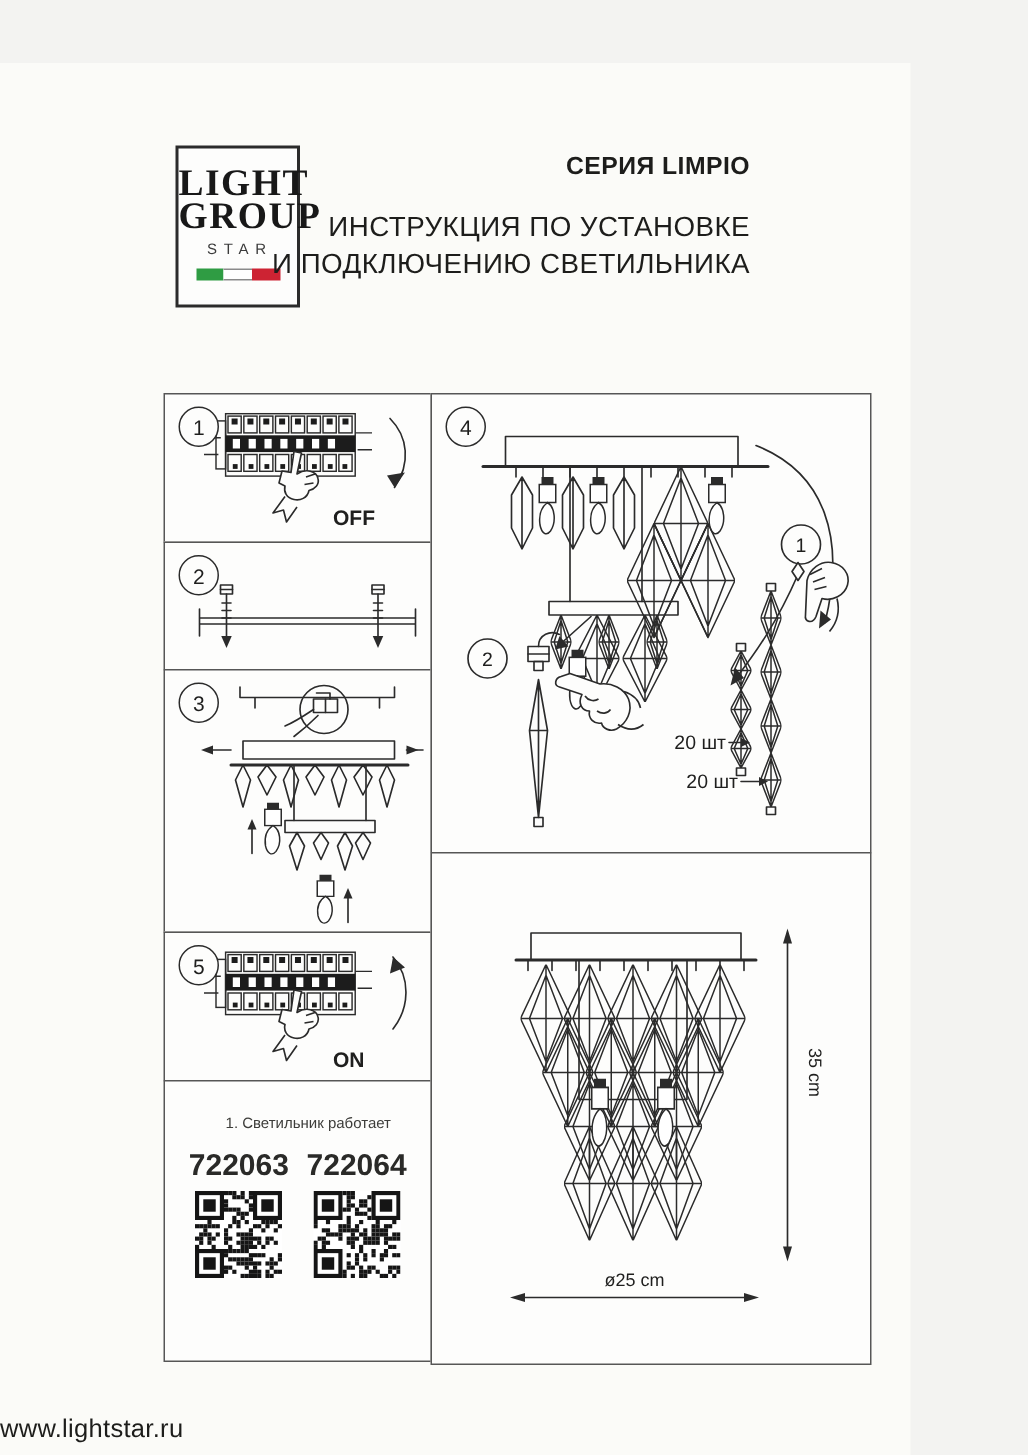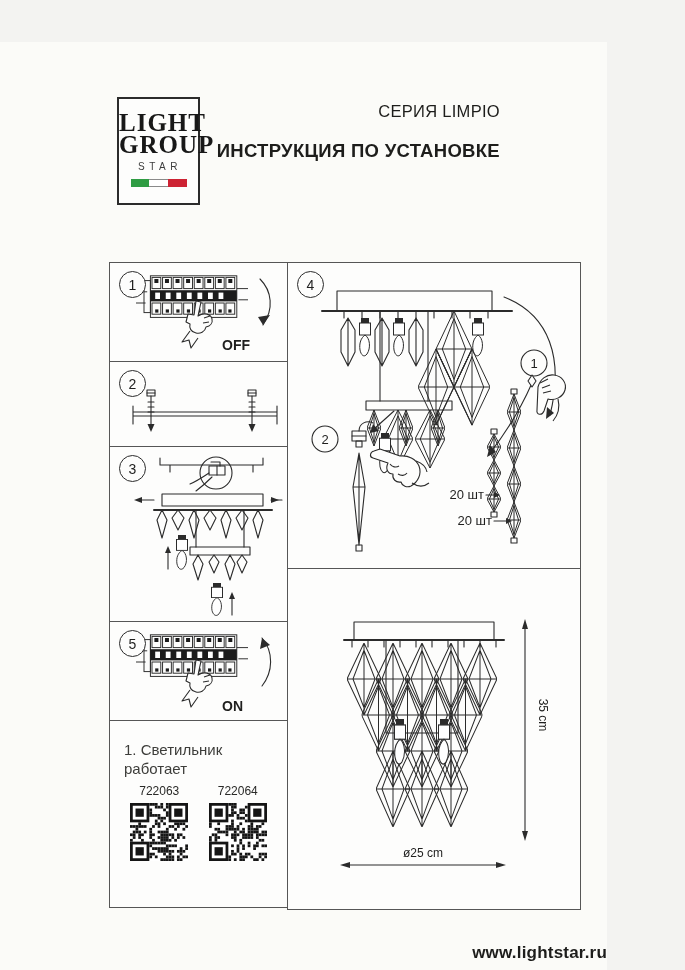--- a/index.html
+++ b/index.html
@@ -11,22 +11,22 @@
   .logo-word{font-family:"Liberation Serif",serif;font-weight:bold;font-size:25px;line-height:22px;letter-spacing:1px;color:#181818;}
   .logo-word.first{margin-top:13px;}
   .logo-group{font-size:10px;letter-spacing:4.5px;color:#3c3c3c;margin-top:5px;margin-left:3px;}
   .flag{width:56px;height:8px;margin:7px auto 0;display:flex;}
   .flag span{flex:1;height:100%;}
   .flag .g{background:#2f9c43;}
   .flag .w{background:#ffffff;border-top:1px solid #8a8a8a;border-bottom:1px solid #8a8a8a;box-sizing:border-box;}
   .flag .r{background:#cd2333;}
 
   .header-right{position:absolute;right:107px;top:56px;text-align:right;}
-  .series-line{font-size:16.5px;font-weight:normal;line-height:26px;color:#1d1d1b;letter-spacing:.3px;}
-  .doc-title{margin-top:14px;font-size:18.5px;font-weight:bold;line-height:25px;color:#1d1d1b;letter-spacing:.3px;}
+  .series-line{font-size:16.5px;font-weight:bold;line-height:26px;color:#1d1d1b;letter-spacing:.3px;}
+  .doc-title{margin-top:14px;font-size:18.5px;font-weight:normal;line-height:25px;color:#1d1d1b;letter-spacing:.3px;}
 
   
   .col{position:absolute;display:flex;flex-direction:column;}
   .col-left{left:109px;top:220px;width:179px;}
   .col-right{left:287px;top:220px;width:294px;}
   .panel{position:relative;border:1px solid #565656;background:#fdfdfc;box-sizing:border-box;}
   .panel + .panel{margin-top:-1px;}
   .p1{height:100px;} .p2{height:86px;} .p3{height:176px;} .p5{height:100px;} .p6{height:188px;}
   .p4{height:307px;} .pf{height:342px;}
 
@@ -37,28 +37,28 @@
   .s{fill:none;stroke:#2b2b2b;stroke-width:1.1;stroke-linecap:round;stroke-linejoin:round;}
   .sw2{stroke-width:2;}
   .ink{fill:#2b2b2b;stroke:none;}
   svg text{font-family:"Liberation Sans",sans-serif;fill:#1f1f1e;}
   .svg-label{font-size:14px;font-weight:bold;}
   .qty-label{font-size:13px;}
   .dim-label{font-size:12px;}
   .circ-label{font-size:13px;}
 
   
-  .notes{padding:20px 0 0 14px;font-size:15px;line-height:18.5px;color:#3d3d3a;}
+  .notes{padding:20px 0 0 14px;font-size:10px;line-height:18.5px;color:#3d3d3a;text-align:center;}
   .qr-row{display:flex;justify-content:space-around;padding:6px 10px 0 10px;}
   .qr-cell{text-align:center;}
-  .qr-code-label{font-size:12px;font-weight:normal;color:#2a2a28;margin-bottom:5px;}
+  .qr-code-label{font-size:20px;font-weight:bold;color:#2a2a28;margin-bottom:5px;}
   .qr-svg{width:58px;height:58px;background:#fff;display:block;margin:0 auto;}
 
   
-  .footer{position:absolute;left:0;top:901px;width:100%;text-align:right;font-size:17px;font-weight:bold;color:#1d1d1b;letter-spacing:.2px;}
+  .footer{position:absolute;left:0;top:901px;width:100%;text-align:left;font-size:17px;font-weight:normal;color:#1d1d1b;letter-spacing:.2px;}
 </style>
 </head>
 <body>
 
 <svg width="0" height="0" style="position:absolute">
   <defs>
     <symbol id="dm" viewBox="0 0 40 100" preserveAspectRatio="none">
       <path d="M20,0 L40,50 L20,100 L0,50 Z M20,0 V100 M0,50 H40 M20,10 L33,50 L20,90 L7,50 Z" style="fill:none;stroke:#2b2b2b;stroke-width:1;vector-effect:non-scaling-stroke"></path>
     </symbol>
     <symbol id="bulb" viewBox="0 0 14 42" preserveAspectRatio="none">
@@ -133,20 +133,21 @@
         <span class="g"></span>
         <span class="w"></span>
         <span class="r"></span>
       </div>
   </div>
 
   <div class="header-right">
     <div class="series-line">СЕРИЯ LIMPIO</div>
     <div class="doc-title">
       <div>ИНСТРУКЦИЯ ПО УСТАНОВКЕ</div>
+      <div>И ПОДКЛЮЧЕНИЮ СВЕТИЛЬНИКА</div>
     </div>
   </div>
 
   <div class="col col-left">
 
     <div class="panel p1">
       <div class="stepnum">1</div>
       <svg class="diagram" width="177" height="98" viewBox="0 0 177 98">
         <use href="#breaker" x="26" y="8" width="112" height="56"></use>
         <use href="#hand-point" x="70" y="36" width="36" height="52"></use>

